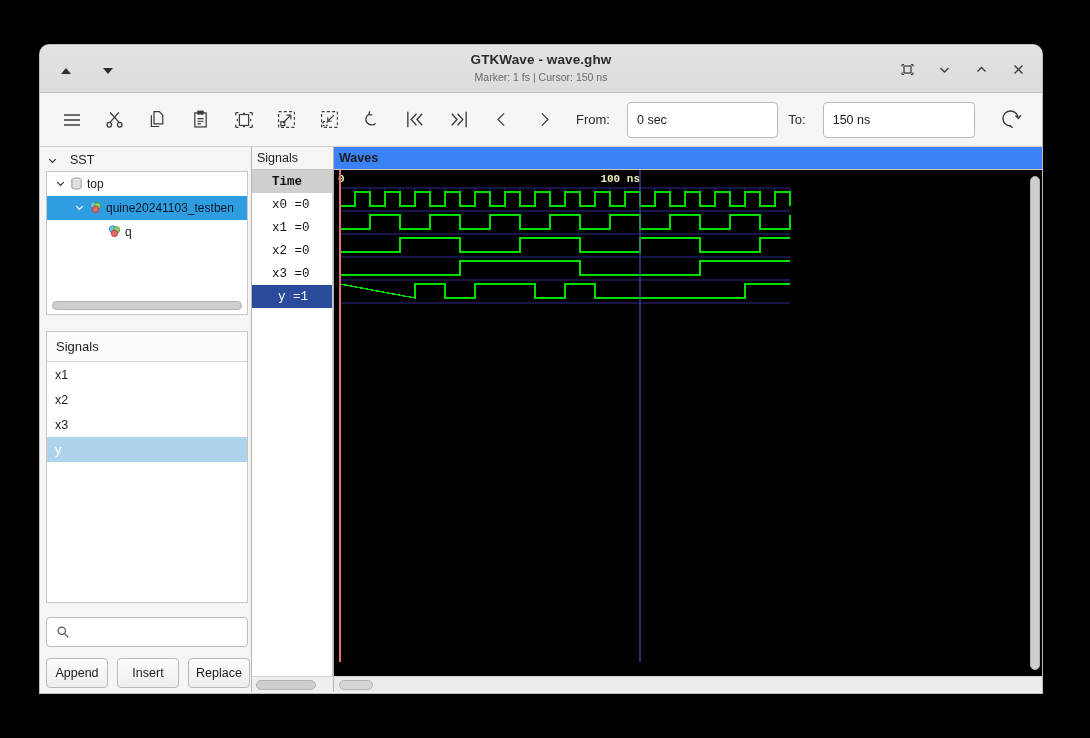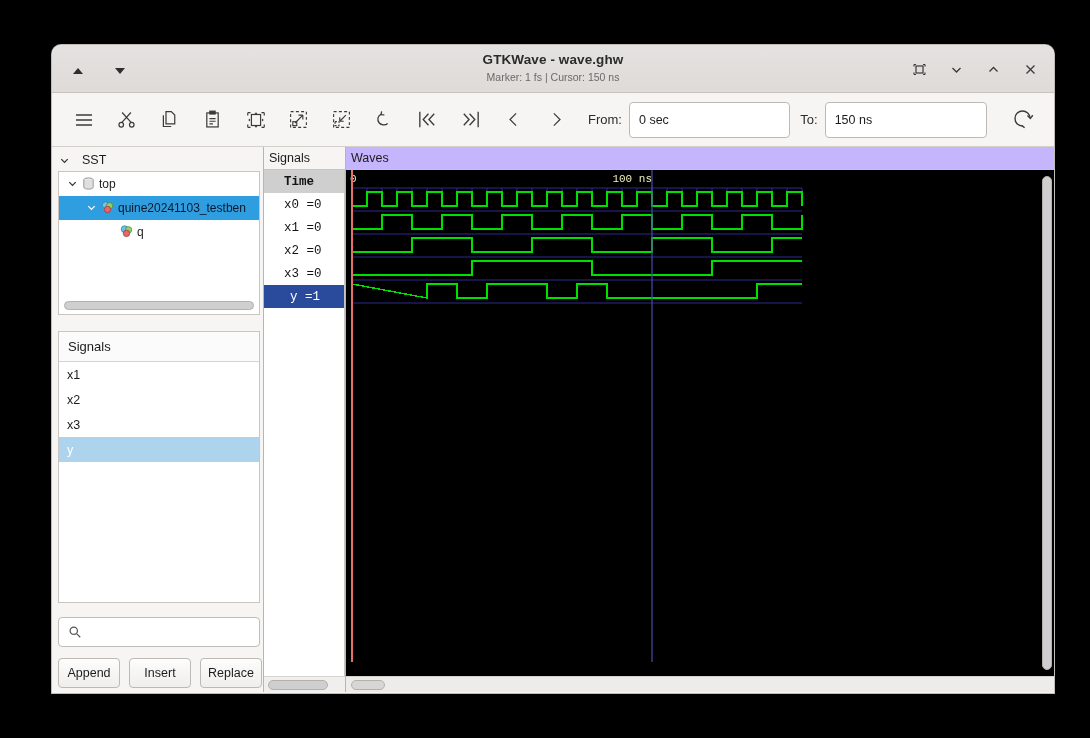--- a/index.html
+++ b/index.html
@@ -6,21 +6,21 @@
   html, body {
     width: 1090px; height: 738px;
     background: #000;
     font-family: "Liberation Sans", sans-serif;
     overflow: hidden;
   }
 
   
   #window {
     position: absolute;
-    left: 52px; top: 45px;
+    left: 40px; top: 45px;
     width: 1002px; height: 648px;
     background: #f6f5f4;
     border-radius: 9px 9px 0 0;
     overflow: hidden;
     box-shadow: 0 0 0 1px #bfbcb8;
   }
 
   
   #titlebar {
     position: relative;
@@ -70,21 +70,21 @@
     flex: none;
   }
   .tool svg { display:block; }
   .fieldlabel {
     font-size: 13px; color: #2b2b2b; margin: 0 7px 0 10px; white-space: nowrap;
   }
   .textbox {
     height: 36px; border: 1px solid #bdb9b5; background: #ffffff;
     border-radius: 4px; padding: 0 9px;
     display: flex; align-items: center;
-    font-size: 12.5px; color: #1c1c1c;
+    font-size: 12.5px; color: #1c1c1c; margin-left: 10px;
   }
   #from-input { width: 165px; }
   #to-input { width: 166px; }
 
   
   #body {
     position: relative;
     height: 545px;
     background: #f6f5f4;
     display: flex;
@@ -175,22 +175,23 @@
     font-family: "Liberation Mono", monospace;
     font-size: 12.5px; color: #141414;
     padding-left: 20px; white-space: pre;
   }
   .name-row.time { background: #cfcfcf; font-weight: bold; }
   .name-row.sel { background: #2a4b9b; color: #ffffff; justify-content: flex-end; padding-right: 24px; }
 
   
   #rightpane {
     flex: 1; display: flex; flex-direction: column;
-    background: #c4b5fd; padding-top: 4px;
+    background: #3b82f6; padding-top: 4px;
     border-left: 1px solid #b8b4b0;
+    font-weight: bold;
   }
   .wav-head { height: 18px; font-size: 12.5px; color:#1c1c1c; padding-left: 5px; }
   #wave-area {
     flex: 1; position: relative;
     background: #000; overflow: hidden;
     border-top: 1px solid #c9c5c1;
   }
   #wave-svg { position: absolute; left: 0; top: 0; }
   #wave-vscroll {
     position: absolute; right: 2px; top: 6px; bottom: 6px; width: 10px;

